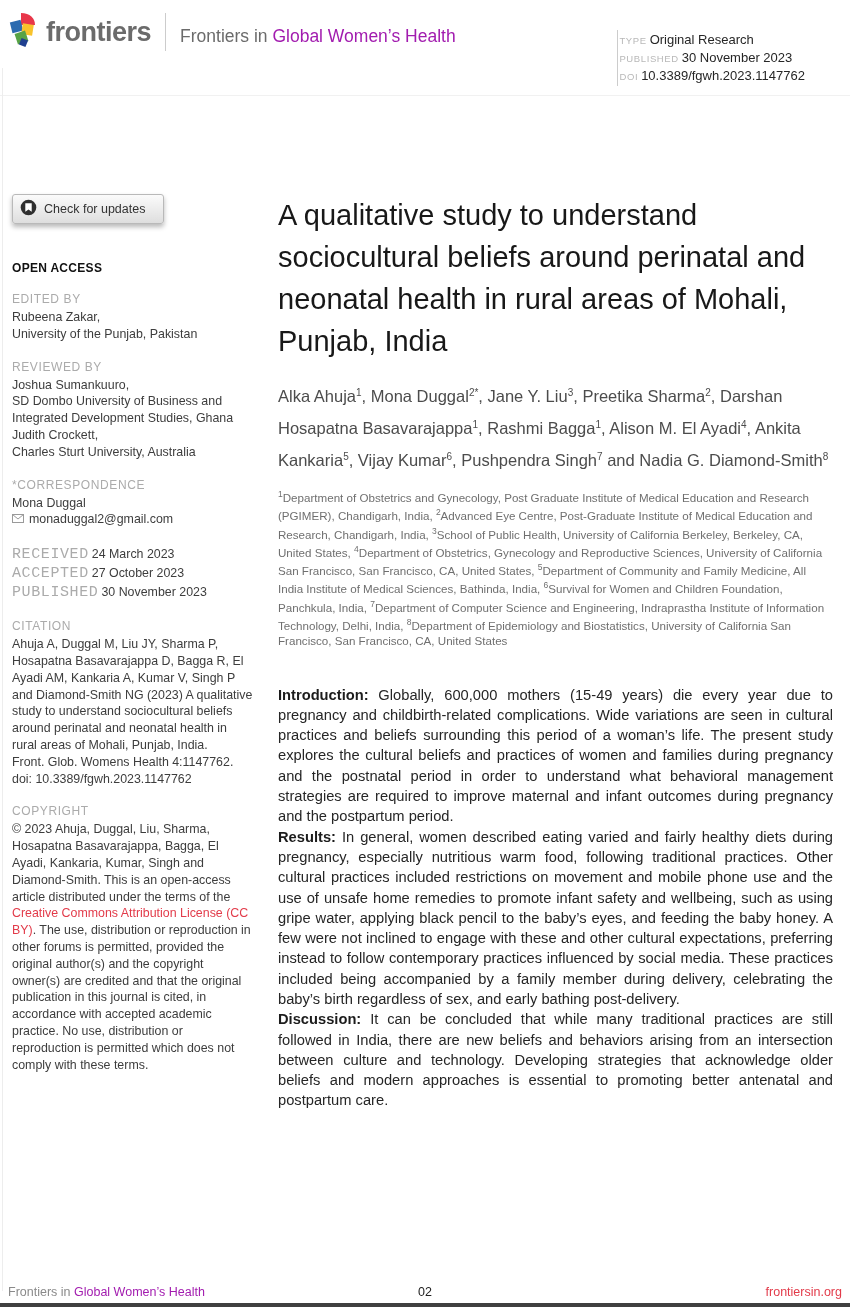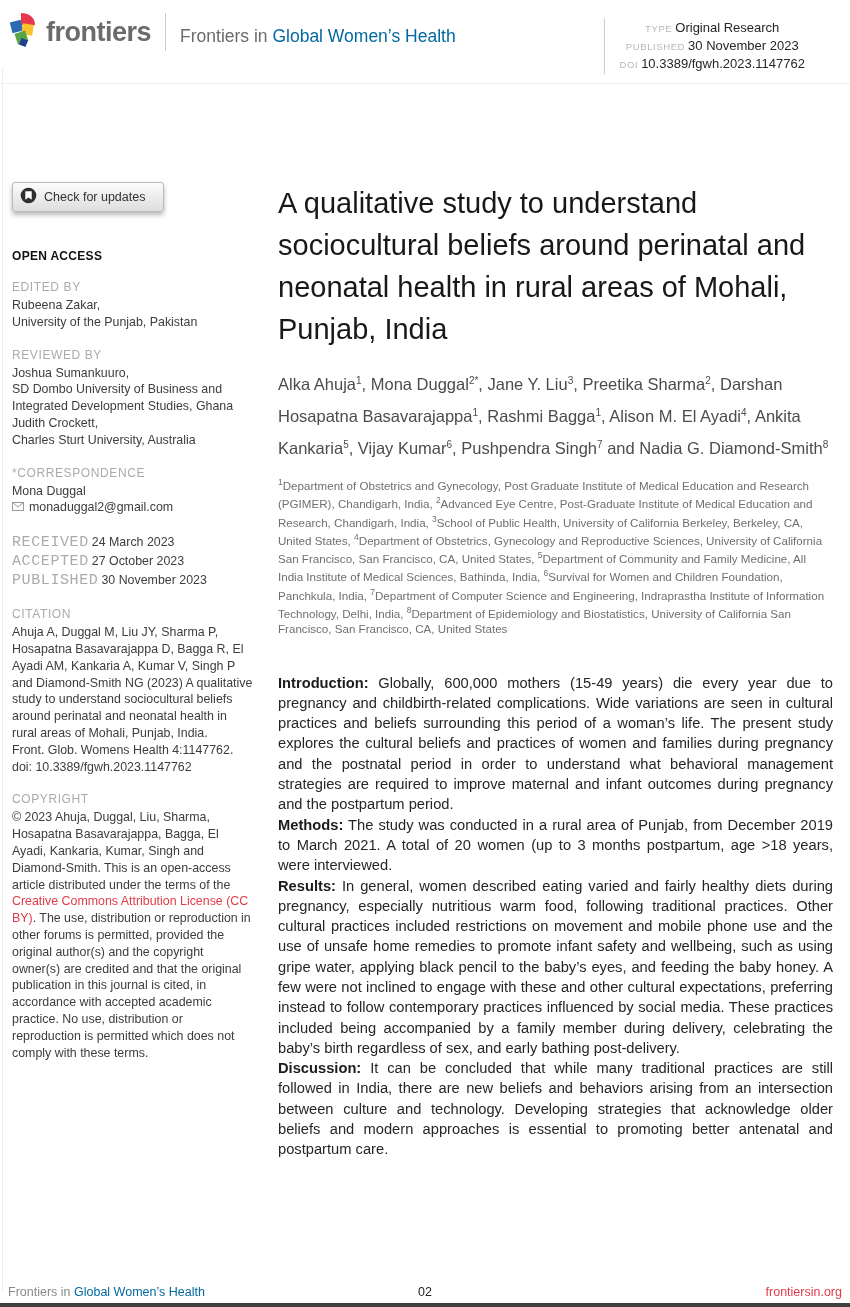--- a/index.html
+++ b/index.html
@@ -7,22 +7,22 @@
         font-family:"Liberation Sans",sans-serif;color:#2f2f2f;}
   .page-edge{position:absolute;left:2px;top:68px;bottom:16px;width:1px;background:#ededed;}
 
   
   .header{display:flex;justify-content:space-between;align-items:flex-start;
           padding:12px 0 9px 8px;border-bottom:1px solid #f1f1f1;}
   .brand-row{display:flex;align-items:center;}
   .brand-name{font-size:27px;font-weight:bold;color:#6b6b6b;letter-spacing:-0.5px;margin-left:6px;}
   .v-divider{width:1px;height:38px;background:#cccccc;margin:0 14px;}
   .journal-title{font-size:17.5px;color:#6b6b6b;margin-top:9px;}
-  .red{color:#0369a1;}
-  .header-meta{border-left:1px solid #cccccc;padding:1px 0 1px 14px;margin-right:45px;margin-top:6px;min-width:175px;text-align:center;}
+  .red{color:#a21caf;}
+  .header-meta{border-left:1px solid #cccccc;padding:1px 0 1px 1px;margin-right:45px;margin-top:18px;min-width:175px;}
   .meta-row{font-size:13px;line-height:17px;color:#262626;white-space:nowrap;}
   .meta-label{font-size:9.5px;color:#b8b8b8;letter-spacing:0.6px;margin-right:3px;}
 
   
   .main{display:flex;margin-top:98px;}
   .sidebar{width:242px;flex-shrink:0;padding-left:12px;}
   .content{flex:1;padding-left:24px;padding-right:17px;}
 
   
   .check-btn{display:inline-flex;align-items:center;gap:7px;cursor:pointer;
@@ -149,21 +149,20 @@
         <div class="side-text" style="white-space:normal;"><span>© 2023 Ahuja, Duggal, Liu, Sharma, Hosapatna Basavarajappa, Bagga, El Ayadi, Kankaria, Kumar, Singh and Diamond-Smith. This is an open-access article distributed under the terms of the </span><a class="cc-link">Creative Commons Attribution License (CC BY)</a><span>. The use, distribution or reproduction in other forums is permitted, provided the original author(s) and the copyright owner(s) are credited and that the original publication in this journal is cited, in accordance with accepted academic practice. No use, distribution or reproduction is permitted which does not comply with these terms.</span></div>
       </div>
     </div>
 
     <div class="content">
       <h1 class="title">A qualitative study to understand sociocultural beliefs around perinatal and neonatal health in rural areas of Mohali, Punjab, India</h1>
       <div class="authors"><span>Alka Ahuja<sup>1</sup></span>, <span>Mona Duggal<sup>2*</sup></span>, <span>Jane Y. Liu<sup>3</sup></span>, <span>Preetika Sharma<sup>2</sup></span>, <span>Darshan Hosapatna Basavarajappa<sup>1</sup></span>, <span>Rashmi Bagga<sup>1</sup></span>, <span>Alison M. El Ayadi<sup>4</sup></span>, <span>Ankita Kankaria<sup>5</sup></span>, <span>Vijay Kumar<sup>6</sup></span>, <span>Pushpendra Singh<sup>7</sup></span> and <span>Nadia G. Diamond-Smith<sup>8</sup></span></div>
       <div class="affiliations"><sup>1</sup>Department of Obstetrics and Gynecology, Post Graduate Institute of Medical Education and Research (PGIMER), Chandigarh, India, <sup>2</sup>Advanced Eye Centre, Post-Graduate Institute of Medical Education and Research, Chandigarh, India, <sup>3</sup>School of Public Health, University of California Berkeley, Berkeley, CA, United States, <sup>4</sup>Department of Obstetrics, Gynecology and Reproductive Sciences, University of California San Francisco, San Francisco, CA, United States, <sup>5</sup>Department of Community and Family Medicine, All India Institute of Medical Sciences, Bathinda, India, <sup>6</sup>Survival for Women and Children Foundation, Panchkula, India, <sup>7</sup>Department of Computer Science and Engineering, Indraprastha Institute of Information Technology, Delhi, India, <sup>8</sup>Department of Epidemiology and Biostatistics, University of California San Francisco, San Francisco, CA, United States</div>
       <div class="abstract">
           <p><b>Introduction:</b> Globally, 600,000 mothers (15-49 years) die every year due to pregnancy and childbirth-related complications. Wide variations are seen in cultural practices and beliefs surrounding this period of a woman’s life. The present study explores the cultural beliefs and practices of women and families during pregnancy and the postnatal period in order to understand what behavioral management strategies are required to improve maternal and infant outcomes during pregnancy and the postpartum period.</p>
-          <p><b>Methods:</b> The study was conducted in a rural area of Punjab, from December 2019 to March 2021. A total of 20 women (up to 3 months postpartum, age &gt;18 years, were interviewed.</p>
           <p><b>Results:</b> In general, women described eating varied and fairly healthy diets during pregnancy, especially nutritious warm food, following traditional practices. Other cultural practices included restrictions on movement and mobile phone use and the use of unsafe home remedies to promote infant safety and wellbeing, such as using gripe water, applying black pencil to the baby’s eyes, and feeding the baby honey. A few were not inclined to engage with these and other cultural expectations, preferring instead to follow contemporary practices influenced by social media. These practices included being accompanied by a family member during delivery, celebrating the baby’s birth regardless of sex, and early bathing post-delivery.</p>
           <p><b>Discussion:</b> It can be concluded that while many traditional practices are still followed in India, there are new beliefs and behaviors arising from an intersection between culture and technology. Developing strategies that acknowledge older beliefs and modern approaches is essential to promoting better antenatal and postpartum care.</p>
         </div>
     </div>
   </div>
 
   <div class="footer">
     <div class="f-left"><span>Frontiers in </span><span class="red">Global Women’s Health</span></div>
     <div class="f-center">02</div>
     <div class="f-right"><a class="site-link">frontiersin.org</a></div>

